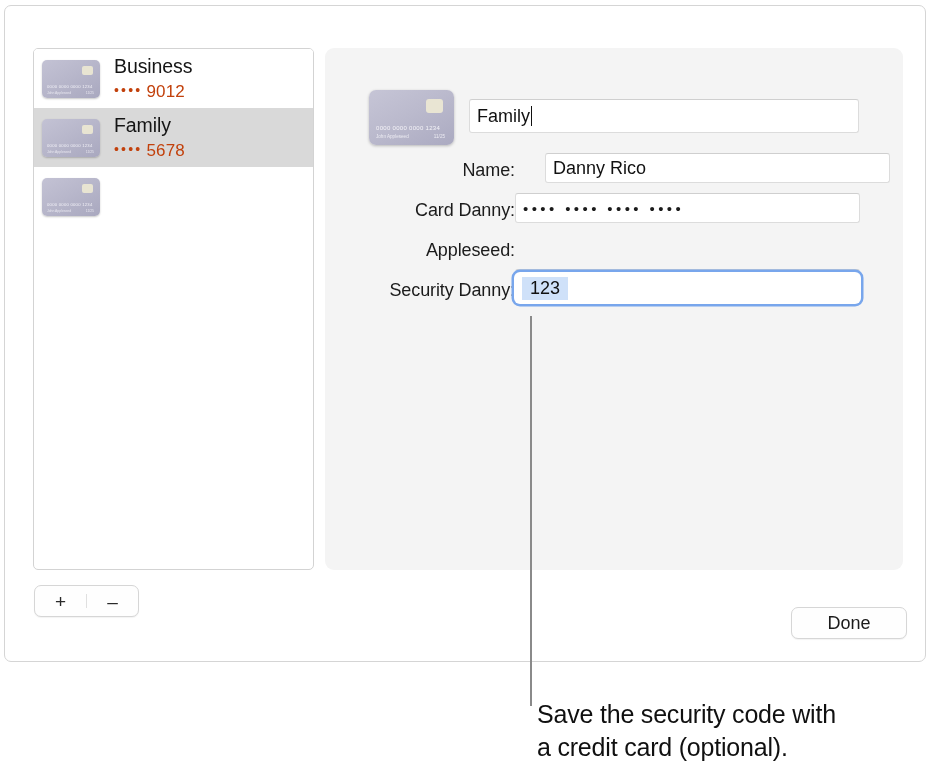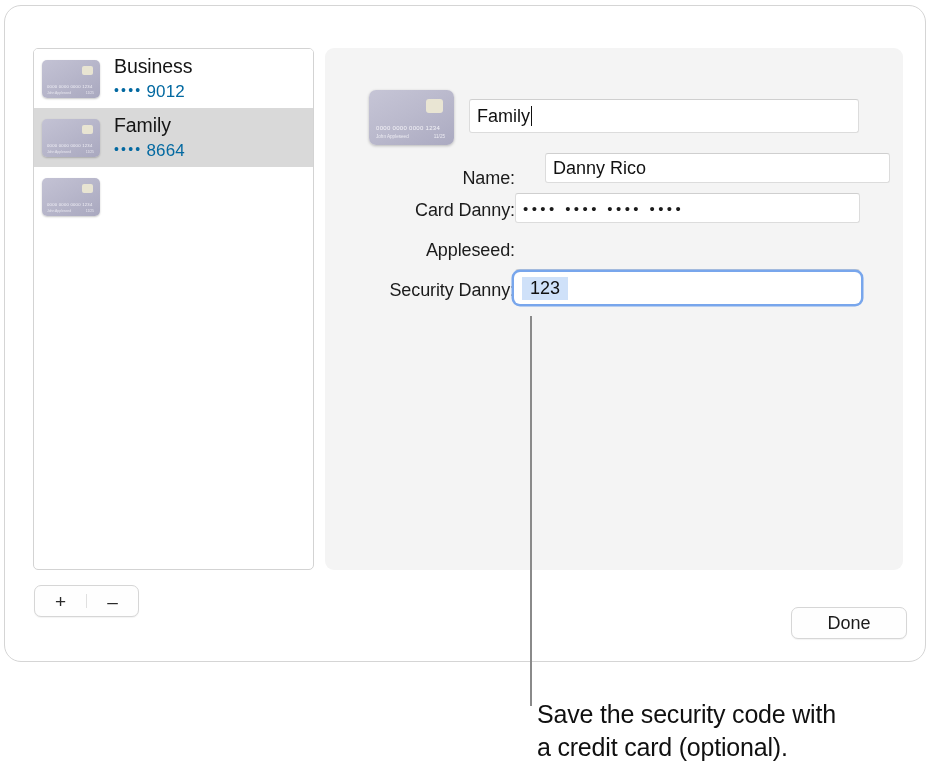--- a/index.html
+++ b/index.html
@@ -19,21 +19,21 @@
 
   
   .window {
     position: absolute;
     left: 4px;
     top: 5px;
     width: 922px;
     height: 657px;
     background: #ffffff;
     border: 1px solid #d5d5d5;
-    border-radius: 17px;
+    border-radius: 7px;
     box-sizing: border-box;
   }
 
   
   .card-list {
     position: absolute;
     left: 28px;
     top: 42px;
     width: 281px;
     height: 522px;
@@ -107,21 +107,21 @@
     line-height: 1;
   }
   .row-title {
     font-size: 19.5px;
     color: #151515;
     letter-spacing: -0.1px;
   }
   .row-sub {
     margin-top: 6px;
     font-size: 17px;
-    color: #0369a1;
+    color: #c2410c;
     letter-spacing: .2px;
   }
   .row-sub .dots {
     letter-spacing: 2.2px;
     font-size: 14px;
     position: relative;
     top: -2px;
     margin-right: 4px;
   }
 
@@ -334,21 +334,21 @@
 
       <div class="card-row selected">
         <div class="thumb">
           <div class="chip"></div>
           <div class="tnum">0000 0000 0000 1234</div>
           <div class="tname">John Appleseed</div>
           <div class="texp">11/25</div>
         </div>
         <div class="row-text">
           <div class="row-title">Family</div>
-          <div class="row-sub"><span class="dots">••••</span><span>8664</span></div>
+          <div class="row-sub"><span class="dots">••••</span><span>5678</span></div>
         </div>
       </div>
 
       <div class="card-row">
         <div class="thumb">
           <div class="chip"></div>
           <div class="tnum">0000 0000 0000 1234</div>
           <div class="tname">John Appleseed</div>
           <div class="texp">11/25</div>
         </div>
@@ -369,21 +369,21 @@
         <div class="tnum">0000 0000 0000 1234</div>
         <div class="tname">John Appleseed</div>
         <div class="texp">11/25</div>
       </div>
 
       <div class="field title-field">
         <span>Family</span>
           <span class="caret"></span>
       </div>
 
-      <div class="flabel" style="left:-10px; top:120px;">Name:</div>
+      <div class="flabel" style="left:-10px; top:112px;">Name:</div>
       <div class="field input-box" style="top:105px;margin-left:30px;">
         <span>Danny Rico</span>
       </div>
 
       <div class="flabel" style="left:-10px; top:152px;">Card Danny:</div>
       <div class="field input-box" style="top:145px;">
         <span class="dots-val">•••• •••• •••• ••••</span>
       </div>
 
       <div class="flabel" style="left:-10px; top:192px;">Appleseed:</div>

